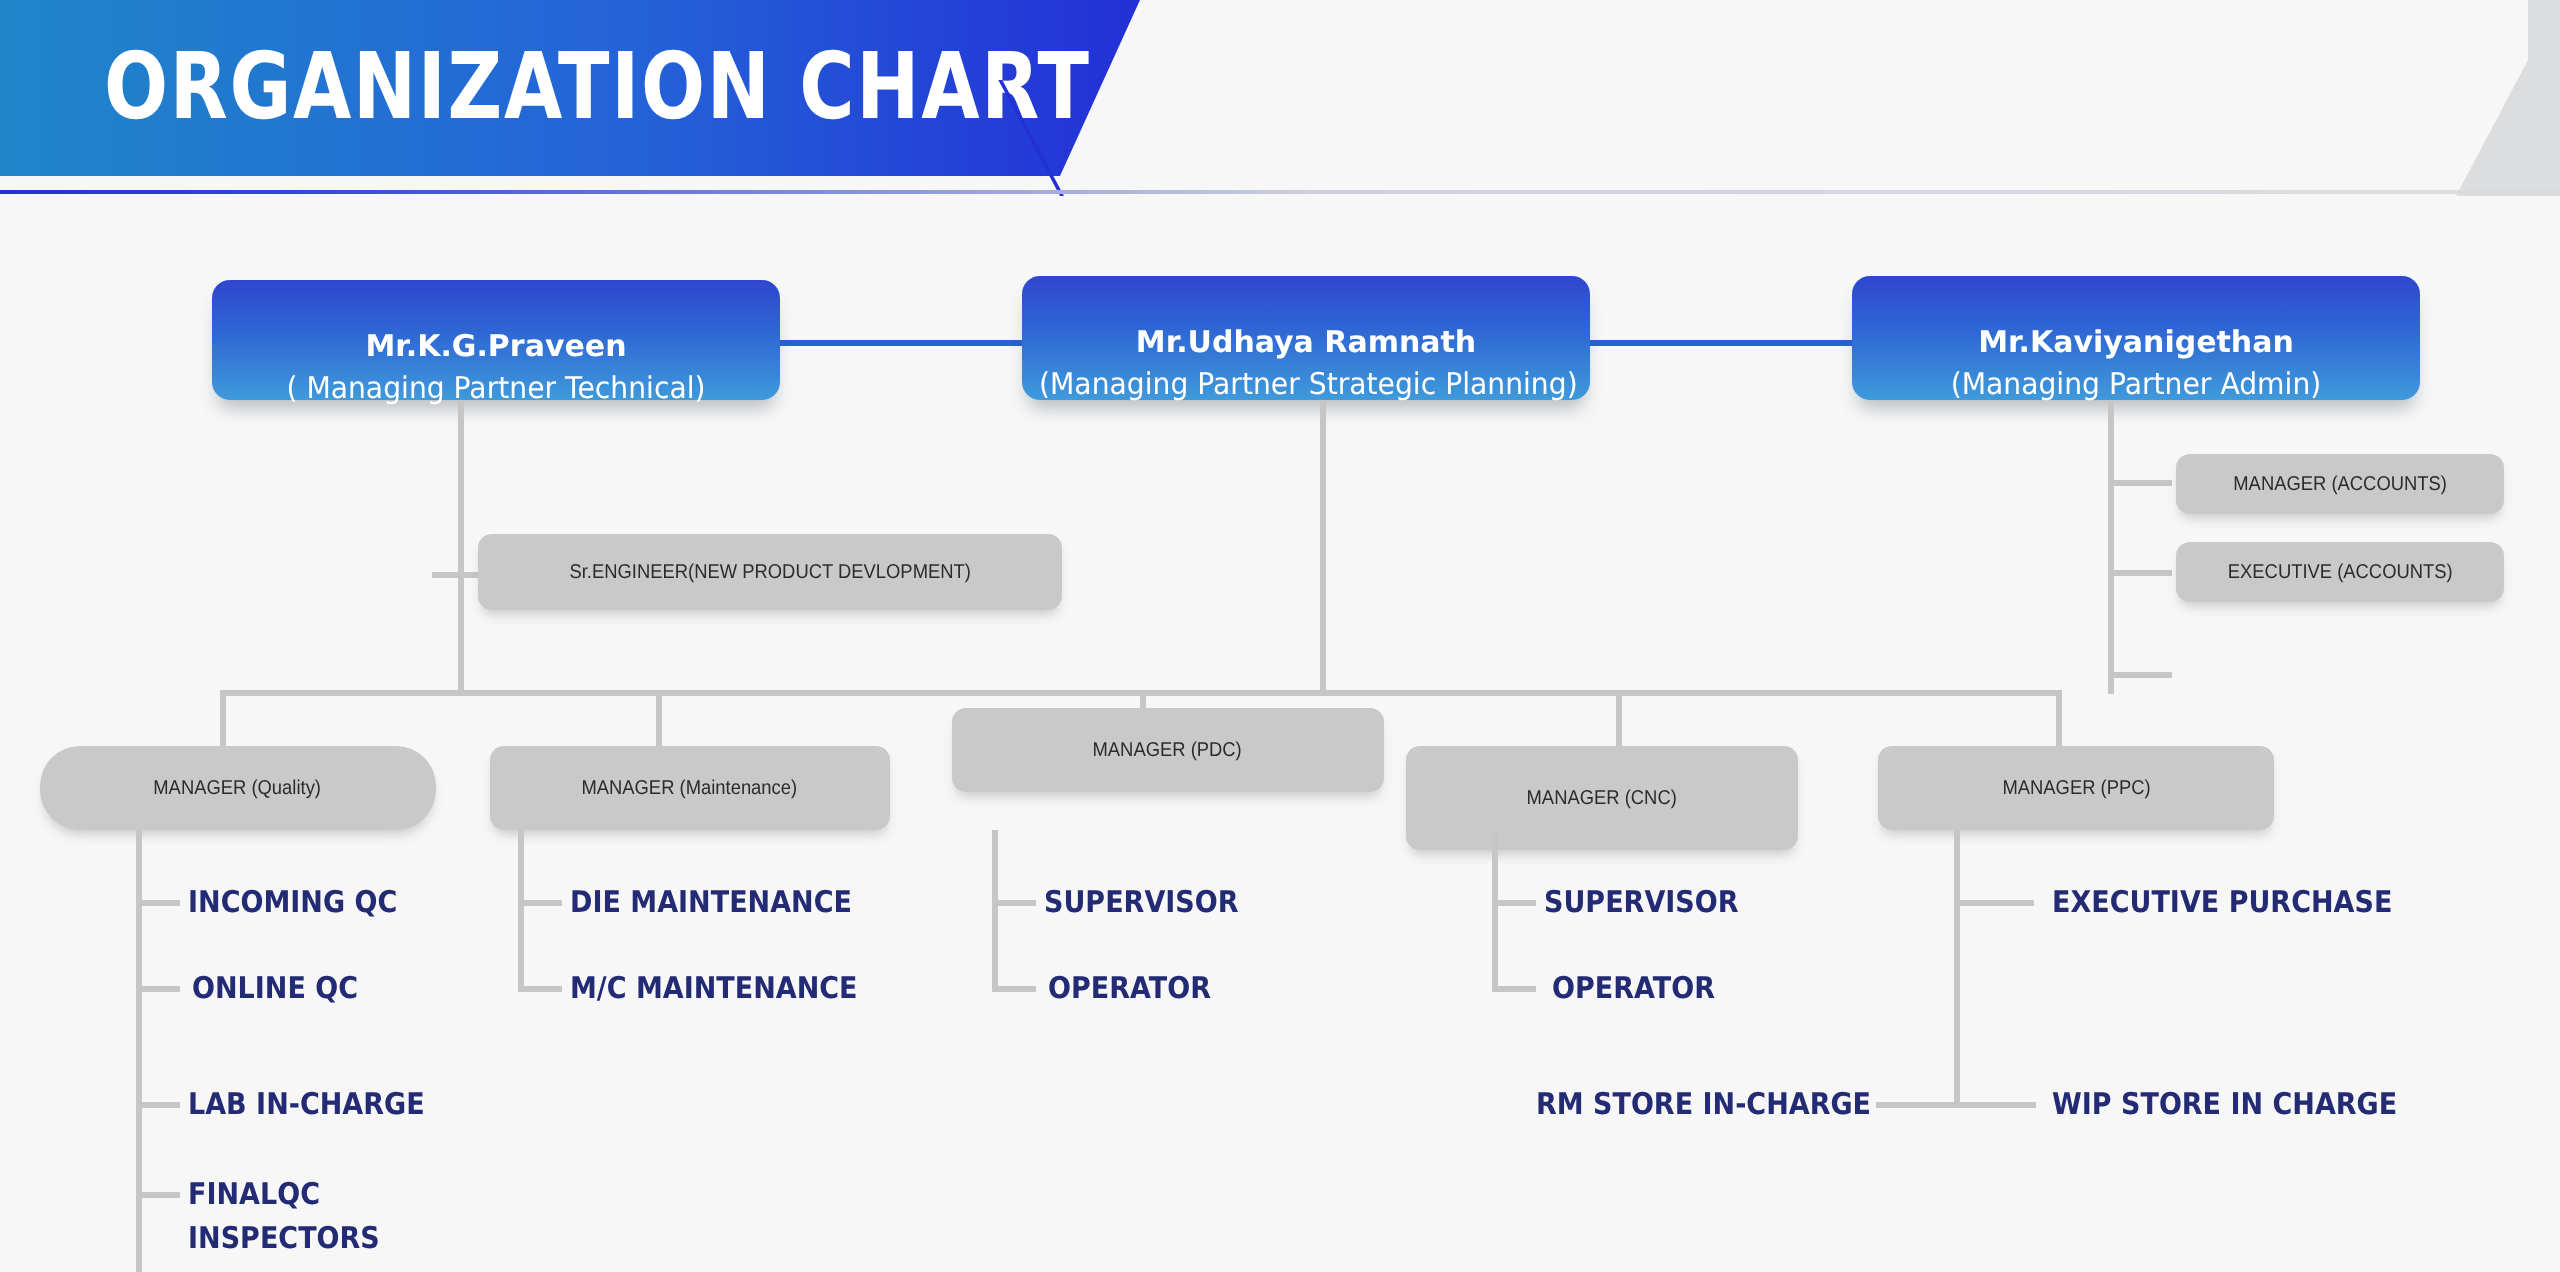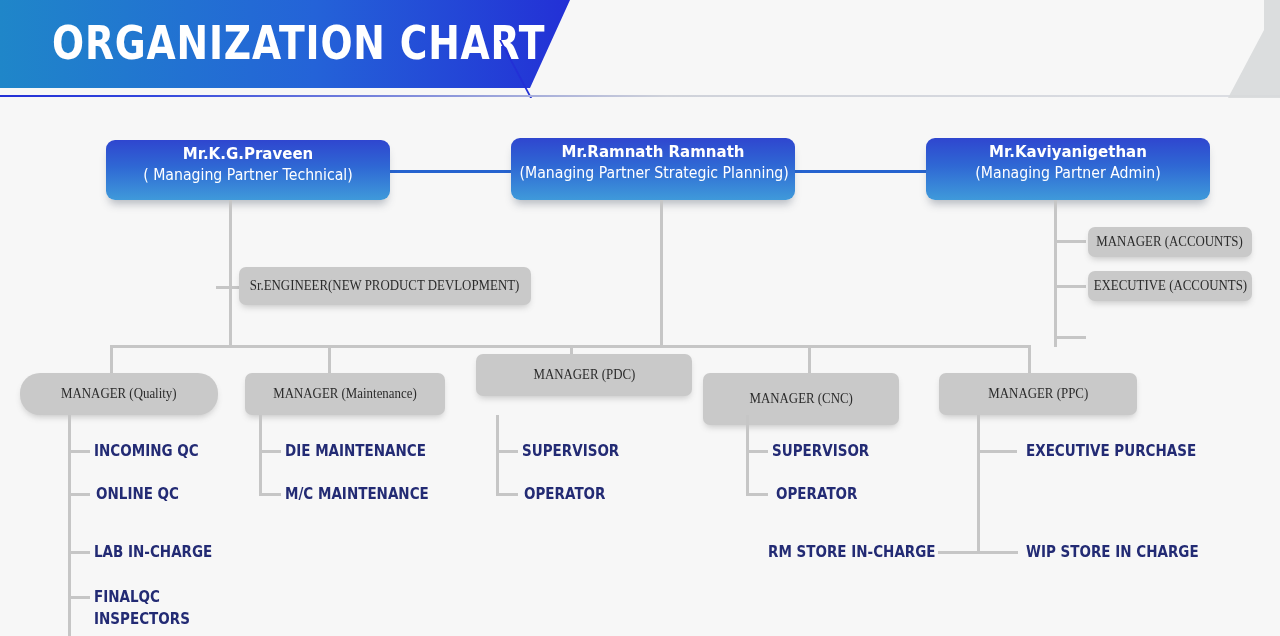--- a/index.html
+++ b/index.html
@@ -86,21 +86,21 @@
 
   
   .exec-box {
     position: absolute;
     border-radius: 9px;
     background: linear-gradient(180deg, #2f46cf 0%, #2f68d4 45%, #3f9ada 100%);
     box-shadow: 0 7px 9px -3px rgba(60,70,90,0.34);
     color: #ffffff;
     text-align: center;
     box-sizing: border-box;
-    padding-top: 4px;
+    padding-top: 23px;
   }
   .exec-name {
     font-family: "DejaVu Sans", sans-serif;
     font-size: 15px;
     font-weight: bold;
     line-height: 20px;
     white-space: nowrap;
   }
   .exec-role {
     font-family: "DejaVu Sans", sans-serif;
@@ -110,22 +110,22 @@
     transform: scaleX(0.94);
     white-space: nowrap;
   }
 
   .gray-box {
     position: absolute;
     border-radius: 7px;
     background: #c9c9c9;
     box-shadow: 0 4px 6px -2px rgba(90,90,90,0.30);
     color: #2b2b2b;
-    font-family: Liberation Serif, serif;
-    font-size: 14px;
+    font-family: Liberation Sans, sans-serif;
+    font-size: 10px;
     display: flex;
     align-items: center;
     justify-content: center;
     box-sizing: border-box;
     white-space: nowrap;
     transform-origin: center;
   }
   .gray-box span { transform: scaleX(0.92); display:inline-block; }
 
   
@@ -154,21 +154,21 @@
 
   <div class="line-blue-h" style="left:389px; top:170px; width:122px;"></div>
   <div class="line-blue-h" style="left:794px; top:170px; width:132px;"></div>
 
   <div class="exec-box" style="left:106px; top:140px; width:284px; height:60px;">
     <div class="exec-name">Mr.K.G.Praveen</div>
     <div class="exec-role">( Managing Partner Technical)</div>
   </div>
 
   <div class="exec-box" style="left:511px; top:138px; width:284px; height:62px;">
-    <div class="exec-name">Mr.Ramnath Ramnath</div>
+    <div class="exec-name">Mr.Udhaya Ramnath</div>
     <div class="exec-role">(Managing Partner Strategic Planning)</div>
   </div>
 
   <div class="exec-box" style="left:926px; top:138px; width:284px; height:62px;">
     <div class="exec-name">Mr.Kaviyanigethan</div>
     <div class="exec-role">(Managing Partner Admin)</div>
   </div>
 
   <div class="line-v" style="left:229px; top:200px; height:147px;"></div>
   <div class="line-v" style="left:660px; top:200px; height:147px;"></div>

